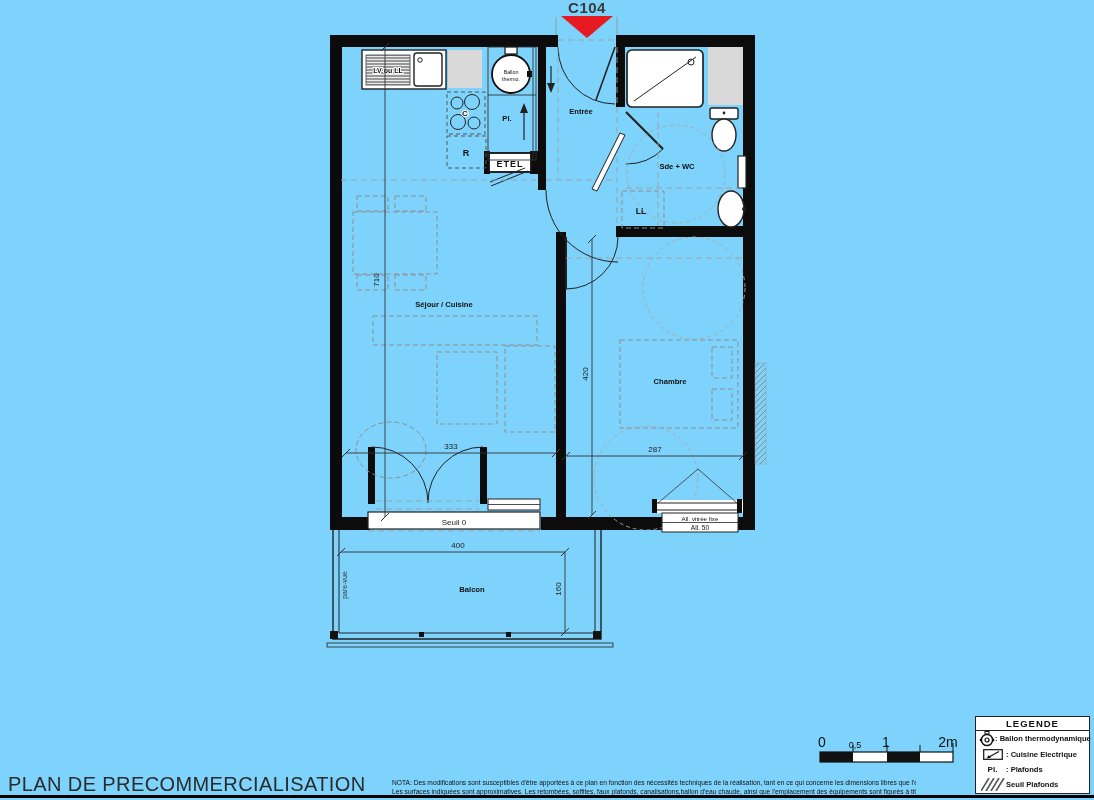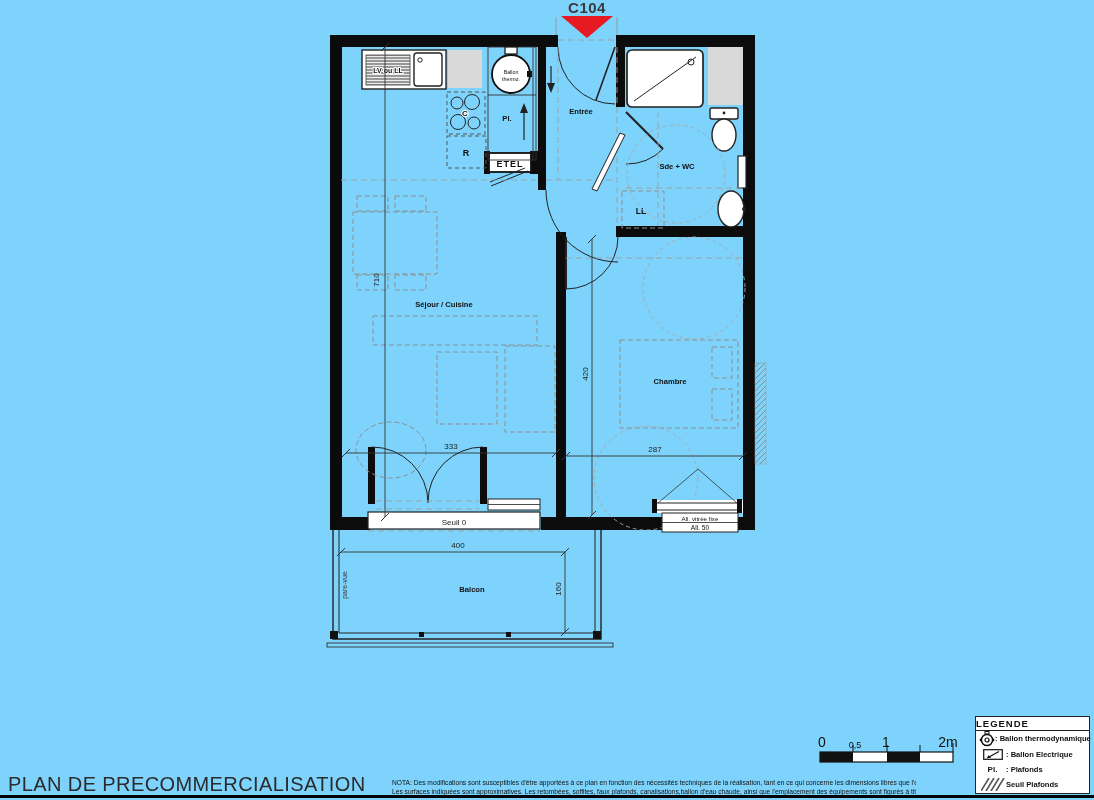--- a/index.html
+++ b/index.html
@@ -29,21 +29,21 @@
   .footer-title { position:absolute; left:8px; top:773px; font-size:20px;
                   letter-spacing:0.4px; color:#2b2b2b;text-align:center; }
   .bottom-rule  { position:absolute; left:0; top:795px; width:1094px; height:3px; background:#000; }
   .nota { position:absolute; left:392px; top:778px; width:582px; font-size:7.4px;
           line-height:1.28; color:#111; white-space:nowrap; overflow:hidden;
           transform:scaleX(0.9); transform-origin:left top; }
 
   
   .legend { position:absolute; left:975px; top:716px; width:115px; height:78px;
             border:1.5px solid #222; background:#fff; box-sizing:border-box; }
-  .legend-title { text-align:left; font-size:9.5px; font-weight:bold; letter-spacing:1px;
+  .legend-title { text-align:center; font-size:9.5px; font-weight:bold; letter-spacing:1px;
                   padding:1px 0; border-bottom:1.2px solid #222; color:#111; }
   .lrow  { display:flex; align-items:center; height:15.4px; padding-left:3px; }
   .licon { width:27px; display:flex; justify-content:center; align-items:center; }
   .licon-text { font-size:8px; font-weight:bold; color:#111; }
   .llabel { font-size:7.6px; font-weight:bold; color:#111; white-space:nowrap; }
 </style>
 </head>
 <body>
 
 <div class="page">
@@ -279,21 +279,21 @@
     <span class="llabel">: Ballon thermodynamique</span>
   </div>
   <div class="lrow">
     <span class="licon">
       <svg width="20" height="11" viewBox="0 0 20 11">
         <rect x="0.7" y="0.7" width="18.6" height="9.6" fill="#fff" stroke="#111" stroke-width="1.2"></rect>
         <line x1="16" y1="2.5" x2="6" y2="8" stroke="#111" stroke-width="1.2"></line>
         <polygon points="3.5,9.5 8.2,8.4 5.6,6.2" fill="#111"></polygon>
       </svg>
     </span>
-    <span class="llabel">: Ballon Electrique</span>
+    <span class="llabel">: Cuisine Electrique</span>
   </div>
   <div class="lrow">
     <span class="licon licon-text">Pl.</span>
     <span class="llabel">: Plafonds</span>
   </div>
   <div class="lrow">
     <span class="licon">
       <svg width="24" height="13" viewBox="0 0 24 13">
         <line x1="0" y1="13" x2="8" y2="0" stroke="#555" stroke-width="1.6"></line>
         <line x1="5" y1="13" x2="13" y2="0" stroke="#555" stroke-width="1.6"></line>

